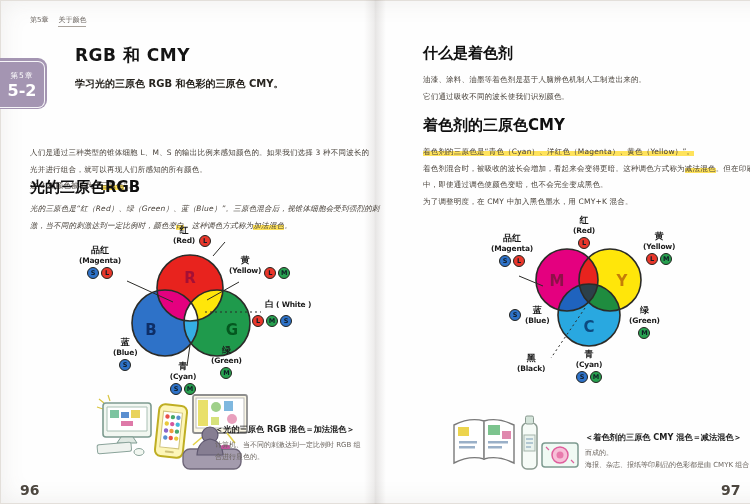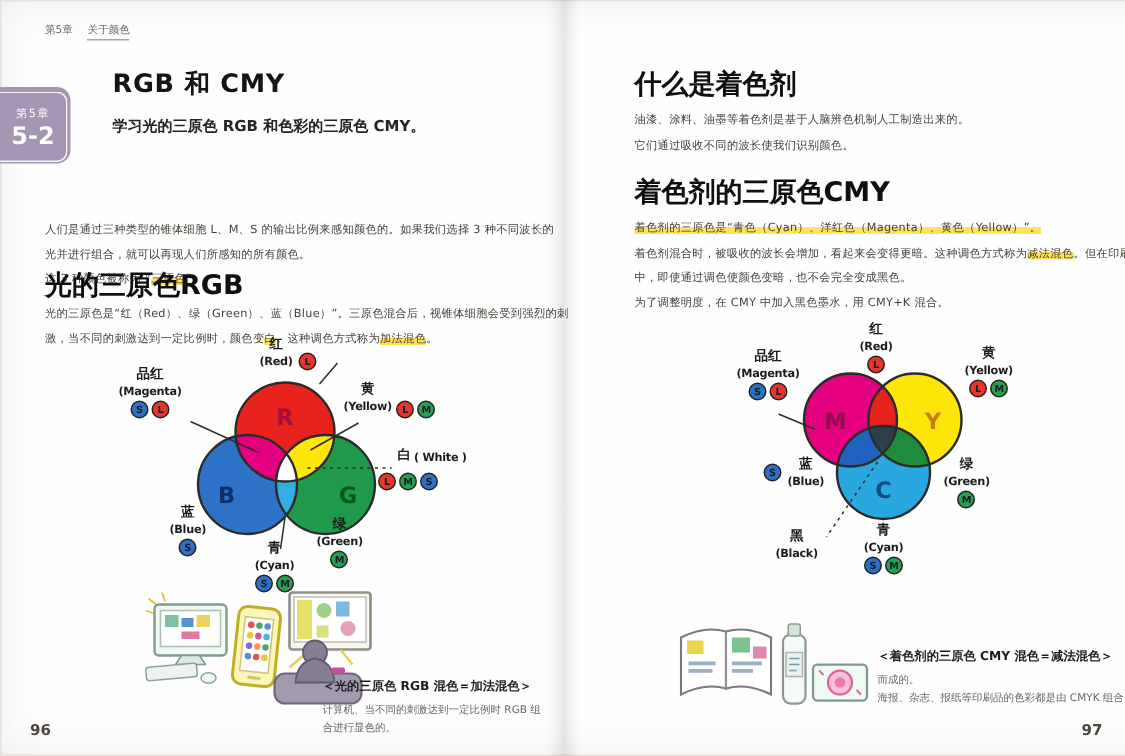--- a/index.html
+++ b/index.html
@@ -17,28 +17,28 @@
   .badge{position:absolute;left:0;top:58px;width:47px;height:51px;background:#a495b2;
     border-radius:0 9px 9px 0;padding:3px 3px 3px 0;box-sizing:border-box;}
   .badge-inner{width:100%;height:100%;border:1px solid rgba(255,255,255,.9);border-left:none;
     border-radius:0 7px 7px 0;display:flex;flex-direction:column;align-items:center;justify-content:center;color:#fff;}
   .badge-chapter{font-size:7.5px;letter-spacing:1px;}
   .badge-number{font-size:16px;font-weight:bold;line-height:1;margin-top:2px;}
 
   .title{position:absolute;left:75px;top:44px;margin:0;font-size:17px;font-weight:bold;color:#141414;letter-spacing:.5px;}
   .subtitle{position:absolute;left:75px;top:77px;font-size:10px;font-weight:bold;color:#27241f;}
 
-  .h2{position:absolute;margin:0;font-size:18px;font-weight:bold;color:#0f0f0f;}
+  .h2{position:absolute;margin:0;font-size:15px;font-weight:bold;color:#0f0f0f;}
   .h2-rgb{left:30px;top:178px;}
   .h2-colorant{left:423px;top:44px;}
   .h2-cmy{left:423px;top:116px;}
 
   .para{position:absolute;}
   .p-intro{left:30px;top:121px;margin-top:24px;}
-  .p-rgb{left:30px;top:201px;}
+  .p-rgb{left:30px;top:201px;font-style:italic;}
   .p-colorant{left:423px;top:72px;}
   .p-cmy{left:423px;top:144px;}
   .bline{white-space:nowrap;font-size:7.5px;line-height:16.5px;height:16.5px;color:#474039;letter-spacing:.2px;}
   .hl{background:linear-gradient(to top,rgba(255,224,74,.9) 52%,rgba(255,224,74,0) 52%);}
 
   
   .venn{position:absolute;}
   .venn-rgb{left:35px;top:226px;width:330px;height:196px;}
   .venn-cmy{left:455px;top:216px;width:295px;height:200px;}
   .venn svg{position:absolute;left:0;top:0;}
@@ -74,26 +74,26 @@
   .lab-cmy-cyan{left:120px;top:134px;}
   .lab-cmy-black{left:62px;top:138px;}
 
   
   .illus{position:absolute;}
   .illus-left{left:95px;top:393px;}
   .illus-right{left:450px;top:411px;}
 
   
   .caption{position:absolute;}
-  .caption-left{left:215px;top:452px;width:150px;}
+  .caption-left{left:215px;top:424px;width:150px;}
   .caption-right{left:585px;top:432px;width:162px;}
   .cap-title{font-size:8.2px;font-weight:bold;color:#1d1d1d;white-space:nowrap;margin-bottom:4px;}
   .cap-line{font-size:7px;line-height:12px;color:#6b655f;white-space:nowrap;}
 
-  .pagenum{position:absolute;font-size:10px;font-weight:bold;color:#4c463f;}
+  .pagenum{position:absolute;font-size:14px;font-weight:bold;color:#4c463f;}
   .pn-left{left:20px;top:482px;}
   .pn-right{left:721px;top:482px;}
 </style>
 </head>
 <body>
 
 <div class="spread">
   <div class="gutter"></div>
 
   <div class="running-header">

